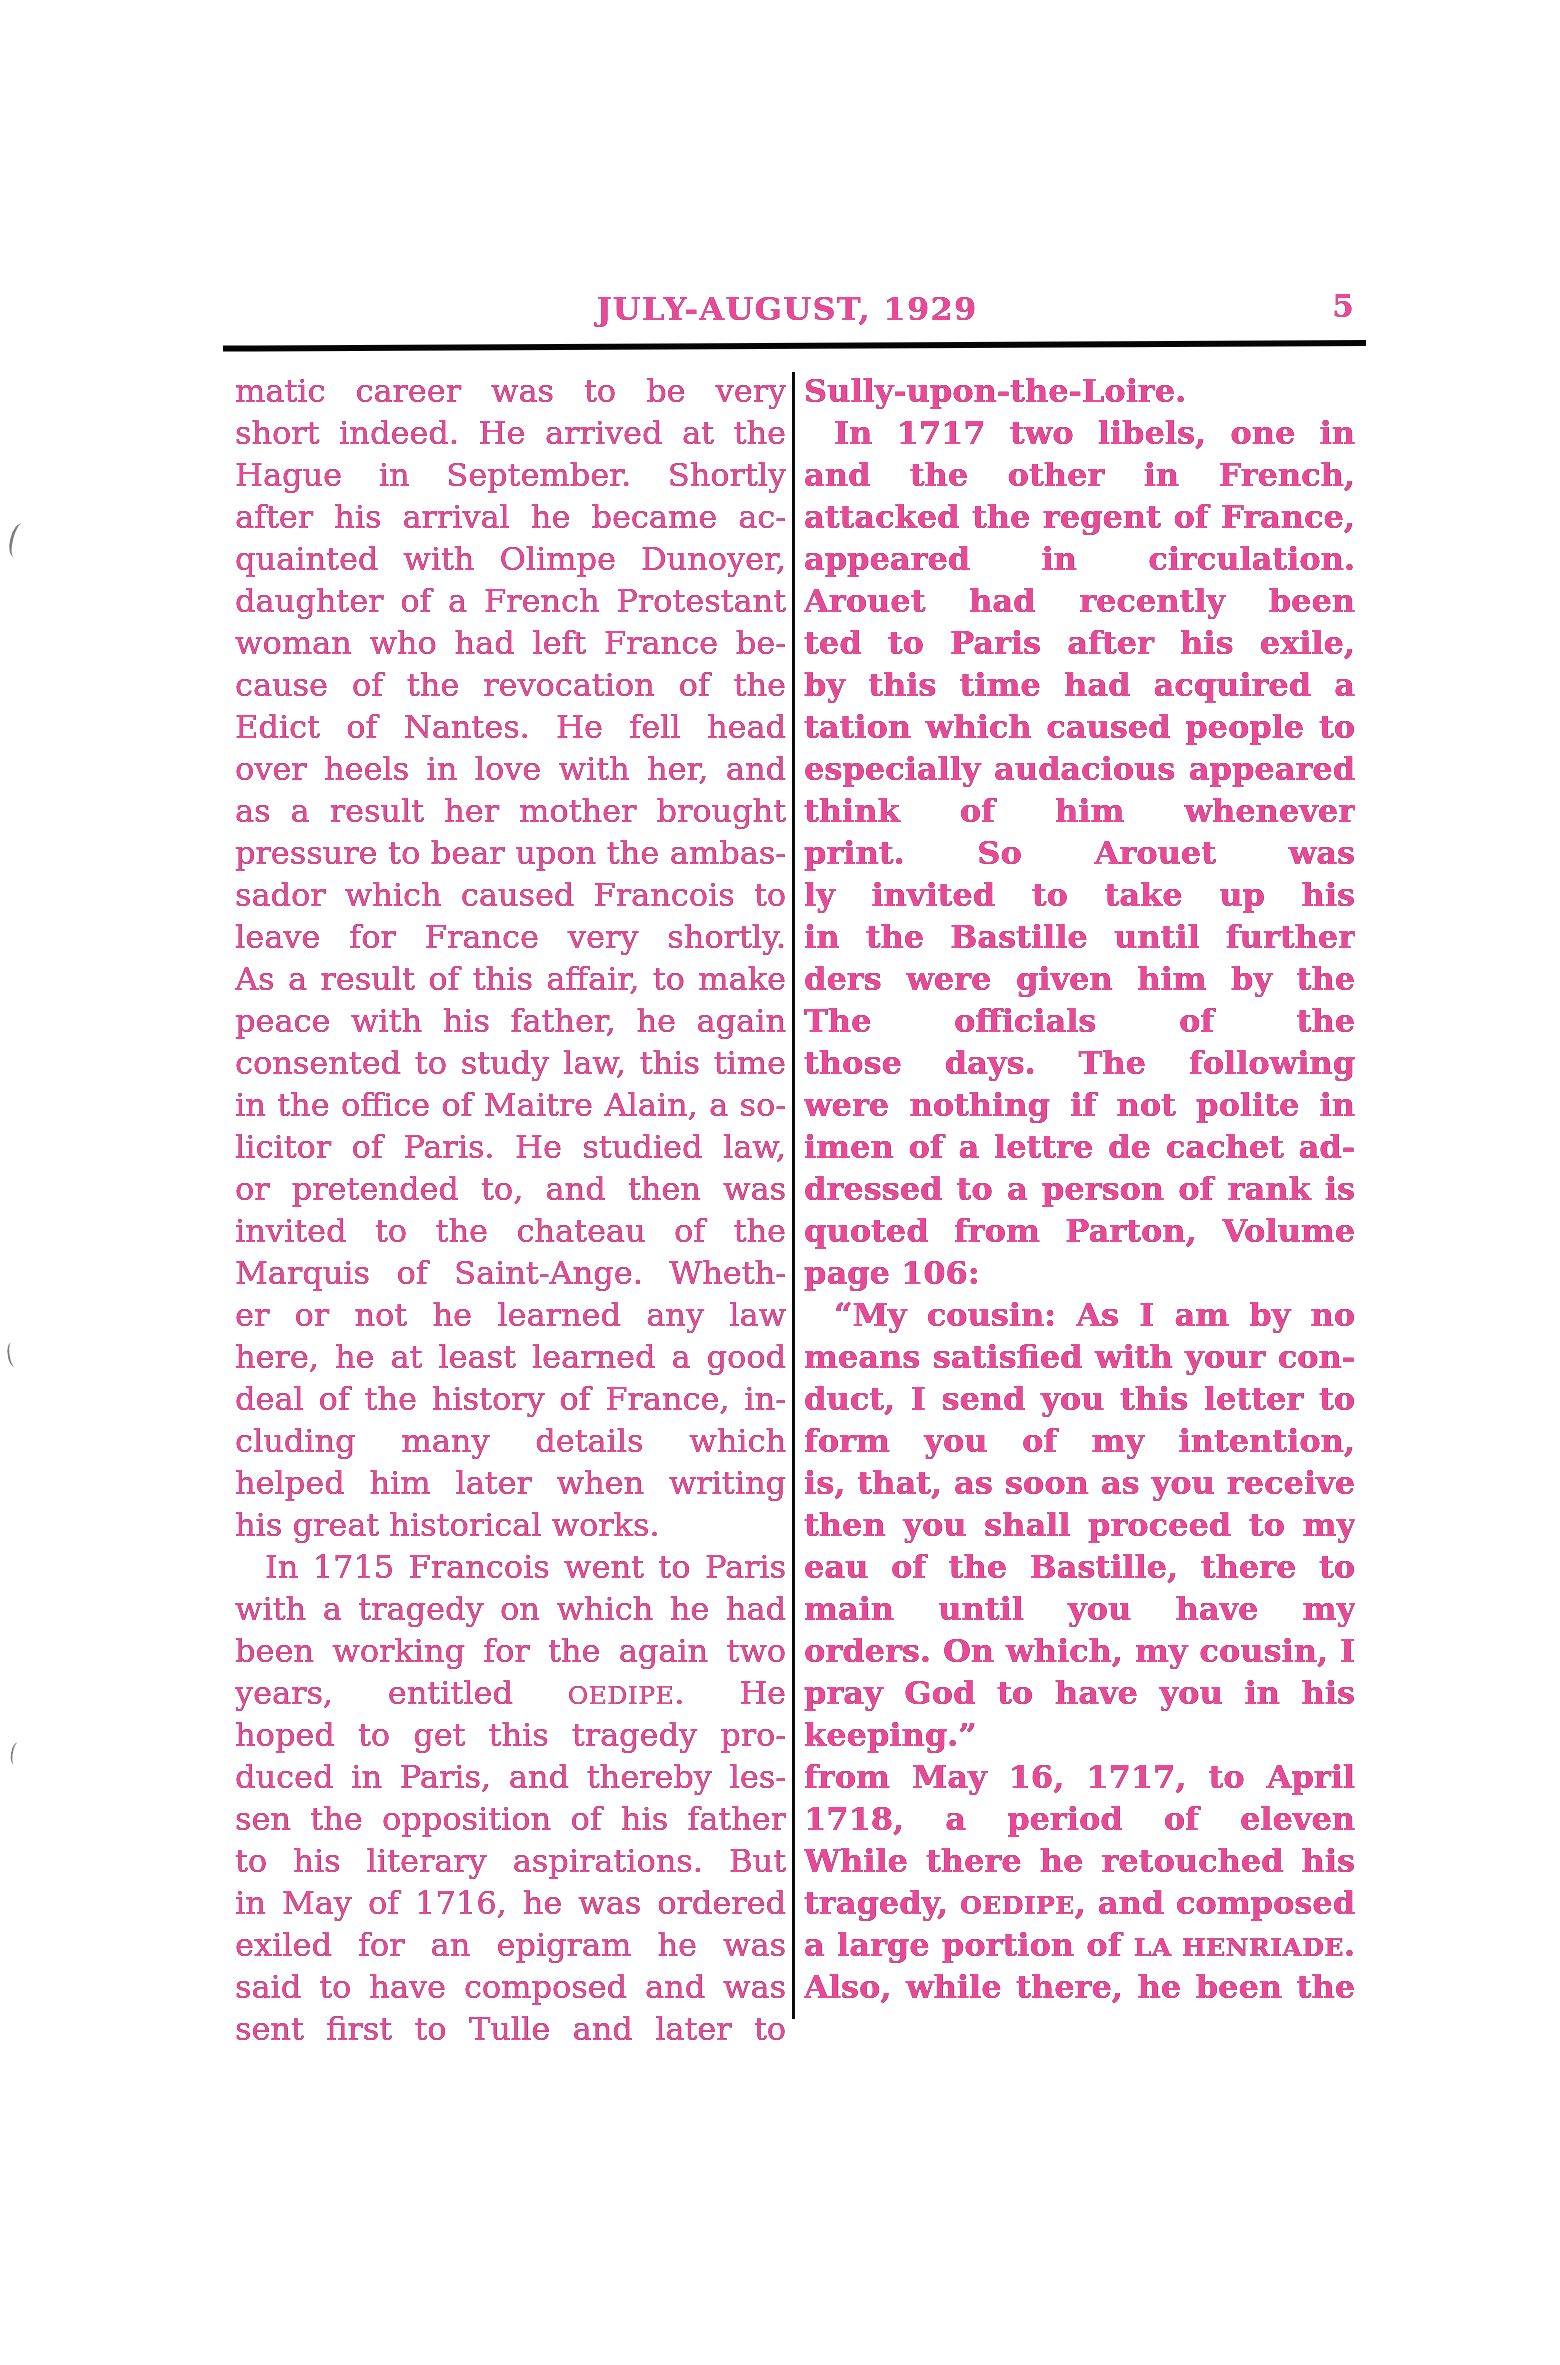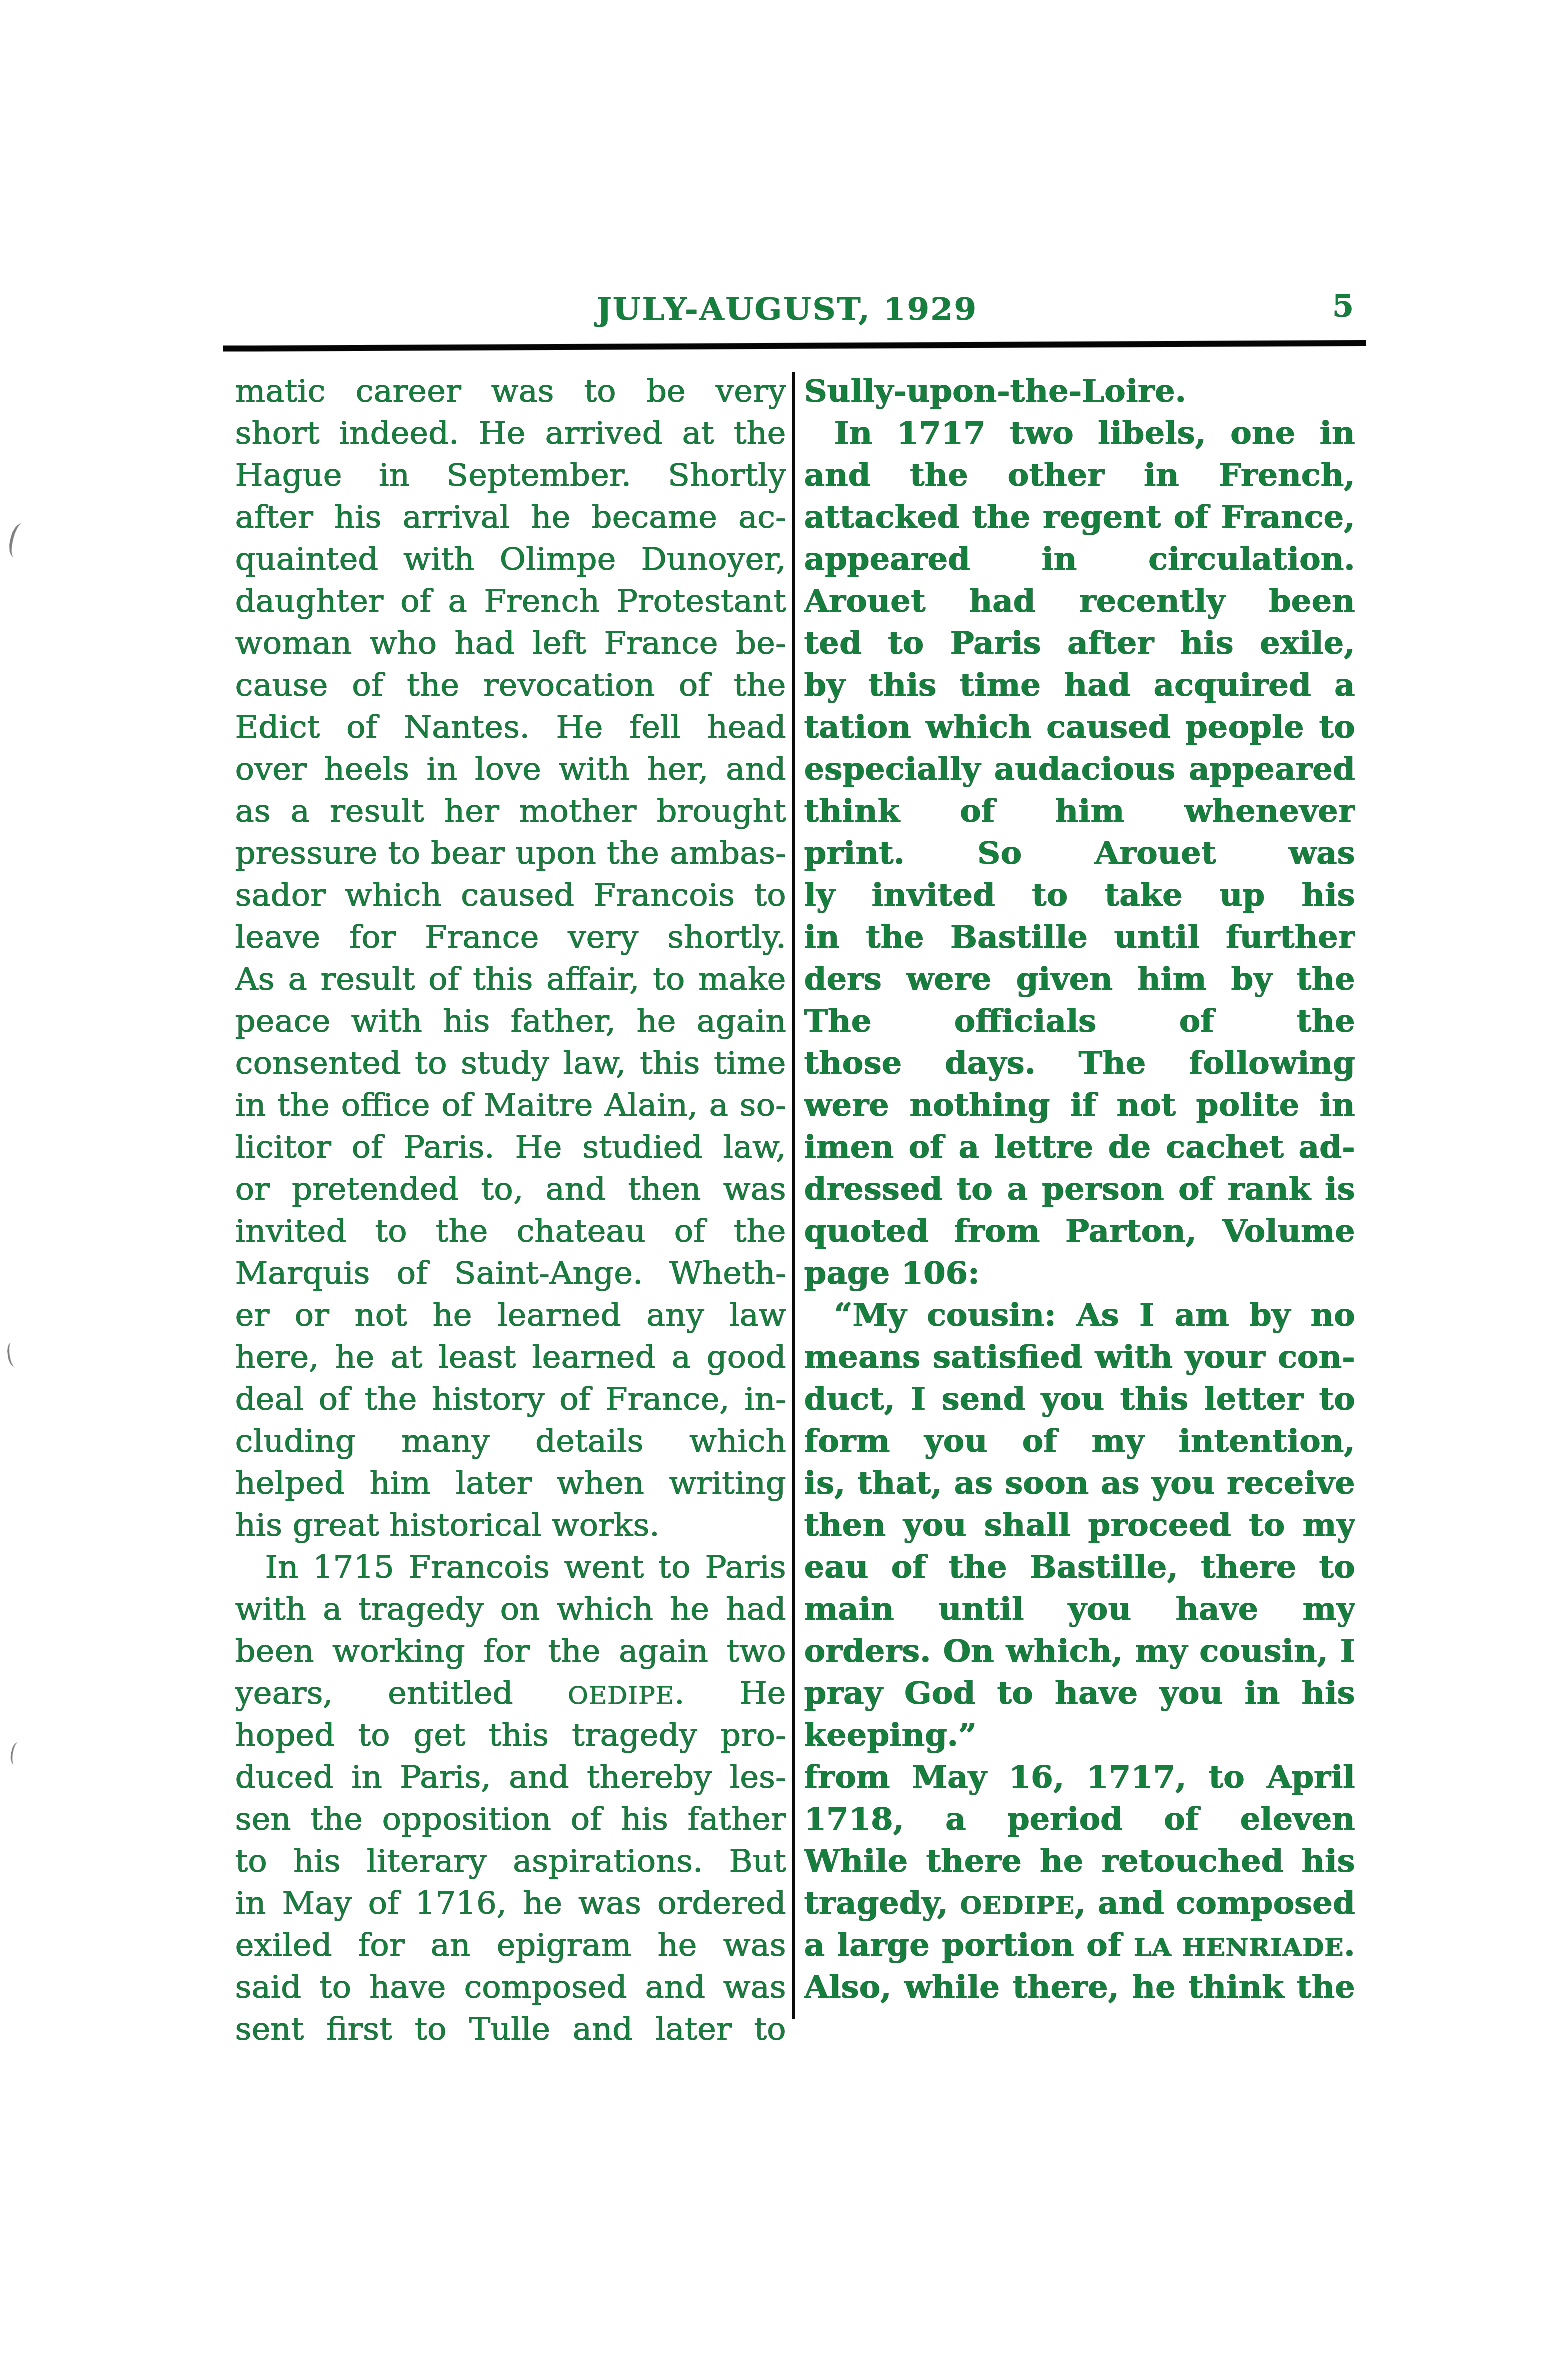--- a/index.html
+++ b/index.html
@@ -2,21 +2,21 @@
 <html style="font-size:13.4px"><head>
 <meta charset="utf-8">
 <style>
   html,body{margin:0;padding:0;background:#e8e8e8;}
   .page{
     position:relative;
     width:1561px;height:2366px;
     background:#ffffff;
     overflow:hidden;
     font-family:"DejaVu Serif","Liberation Serif",serif;
-    color:#15803d;
+    color:#ec4899;
   }
   .header-title{
     position:absolute;top:290px;left:226px;width:1122px;
     text-align:center;
     font-size:32px;font-weight:700;letter-spacing:1.3px;
     text-shadow:0 0 0.5px rgba(0,0,0,.9);
     white-space:nowrap;
   }
   .page-number{
     position:absolute;top:288px;left:1326px;width:34px;
@@ -148,21 +148,21 @@
       <div class="line">eau of the Bastille, there to re-</div>
       <div class="line">main until you have my further</div>
       <div class="line">orders.  On which, my cousin, I</div>
       <div class="line">pray God to have you in his holy</div>
       <div class="line end">keeping.”</div>
       <div class="line">from May 16, 1717, to April 11,</div>
       <div class="line">1718, a period of eleven months.</div>
       <div class="line">While there he retouched his</div>
       <div class="line">tragedy, <span class="sc">OEDIPE</span>, and composed</div>
       <div class="line">a large portion of <span class="sc">LA HENRIADE</span>.</div>
-      <div class="line">Also, while there, he think the</div>
+      <div class="line">Also, while there, he been the</div>
     </div>
 
   <div class="artifact a1">
       <div class="stroke"></div>
     </div>
   <div class="artifact a2">
       <div class="stroke"></div>
     </div>
   <div class="artifact a3">
       <div class="stroke"></div>

